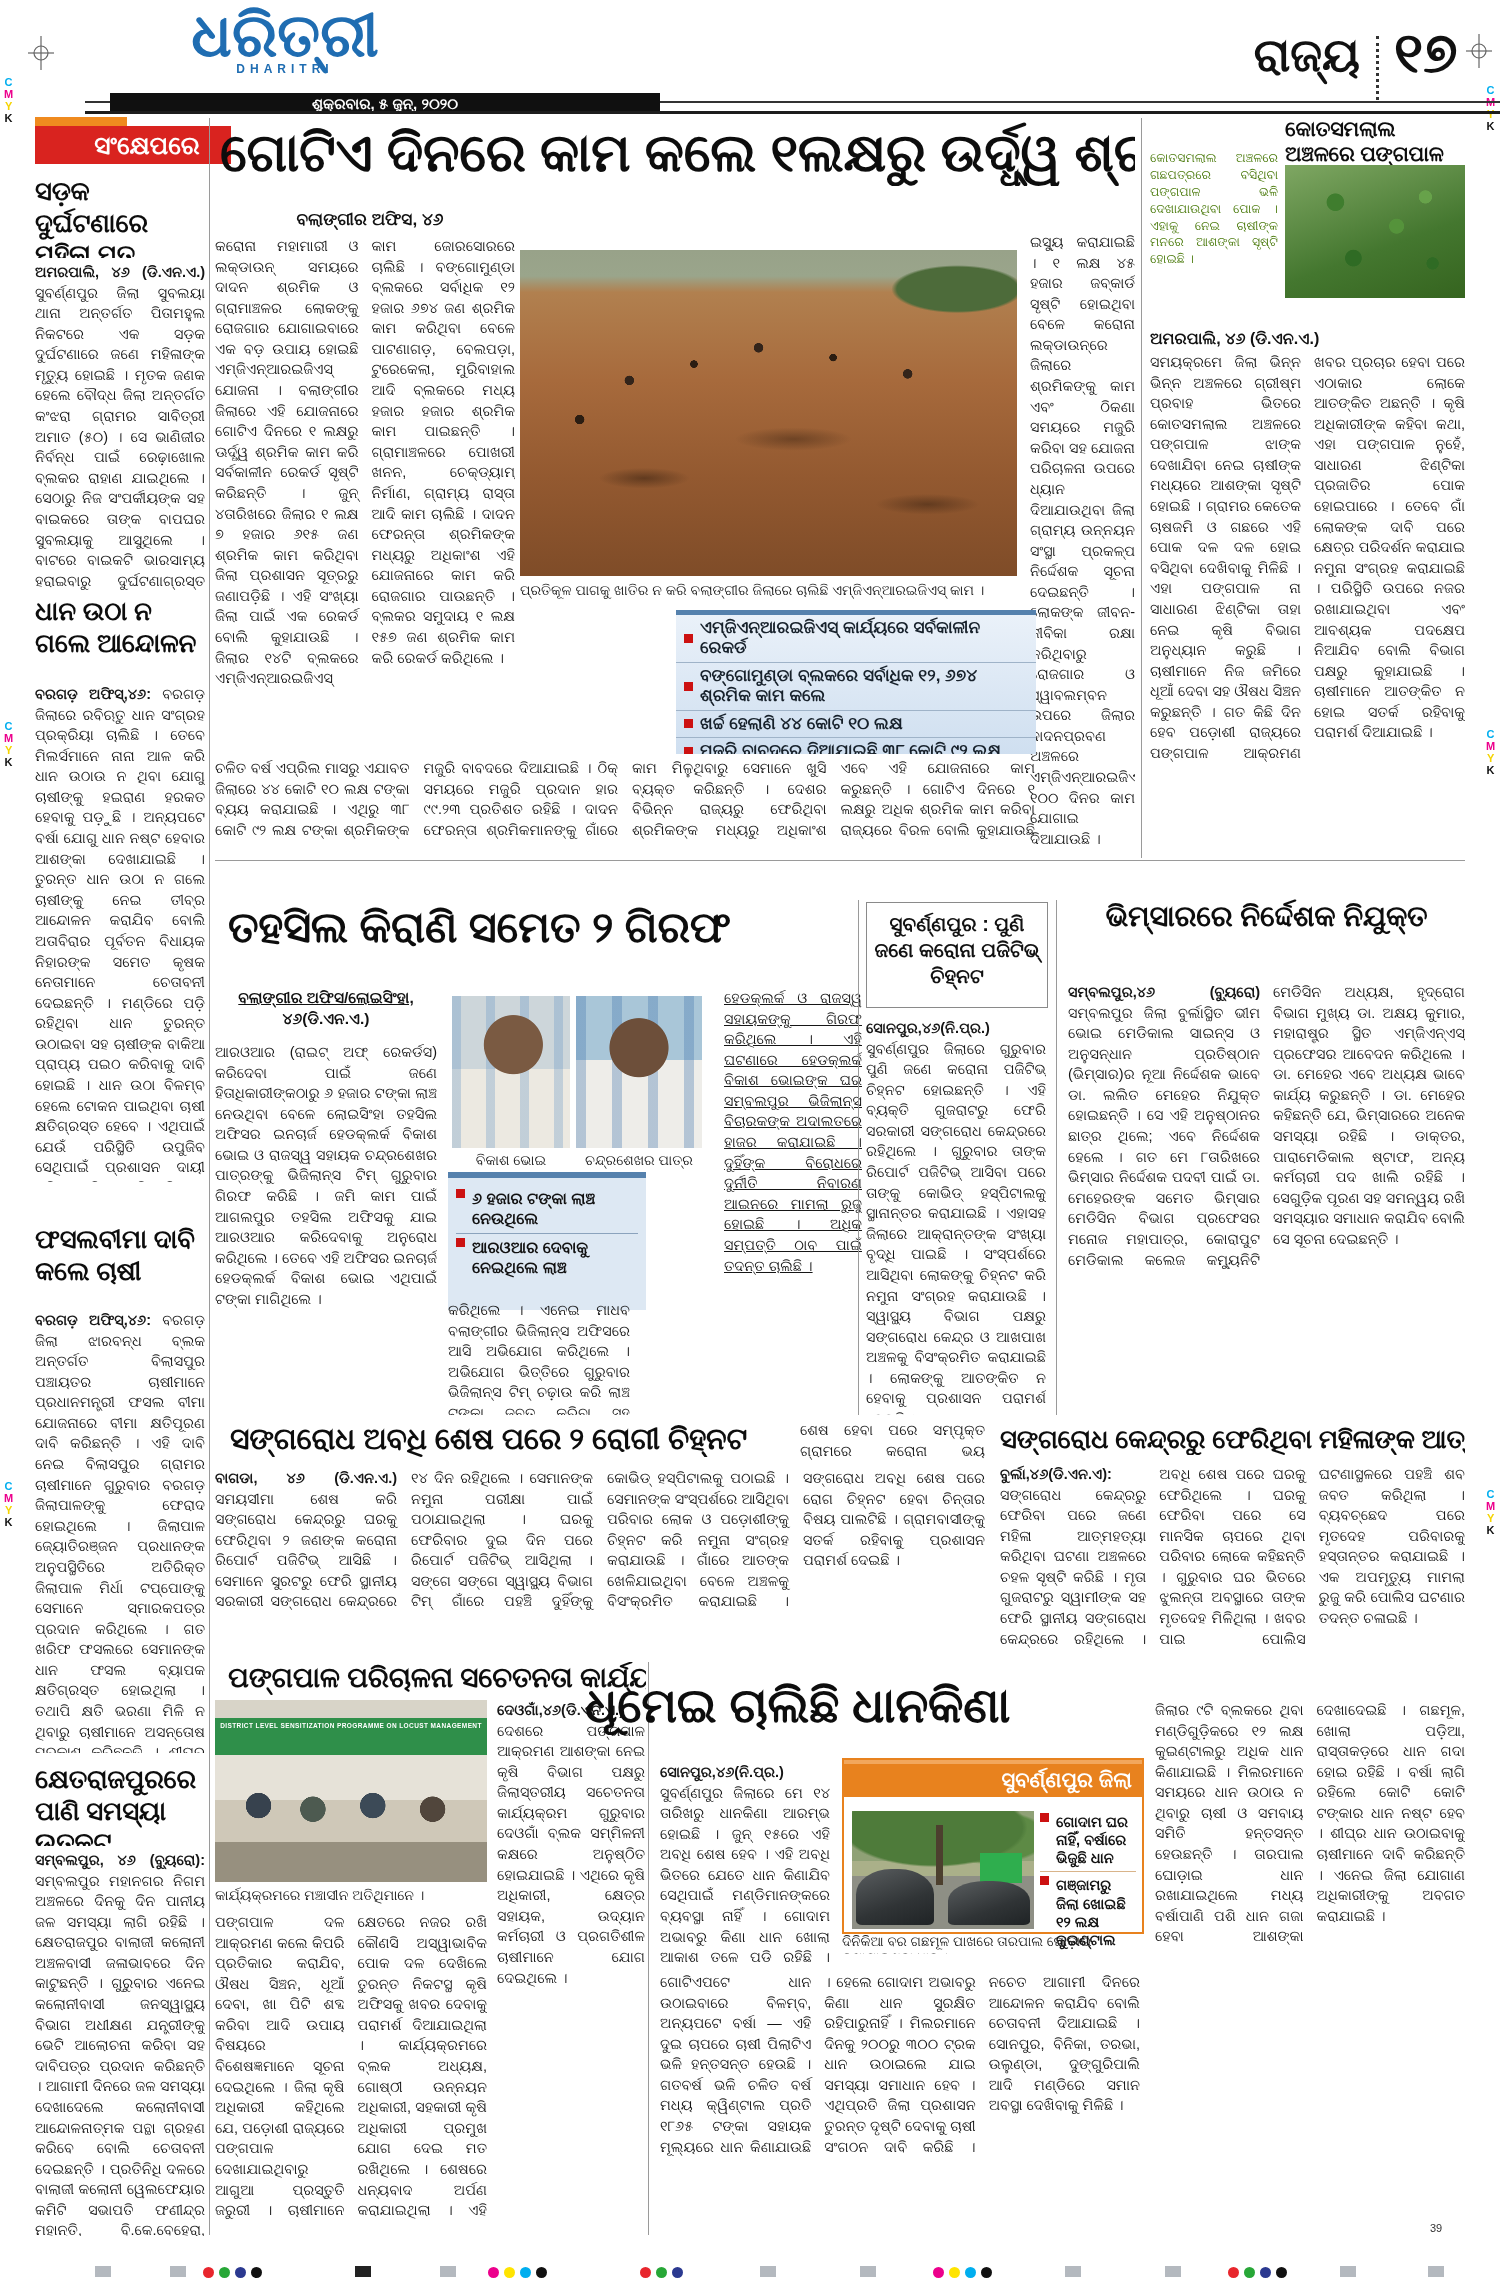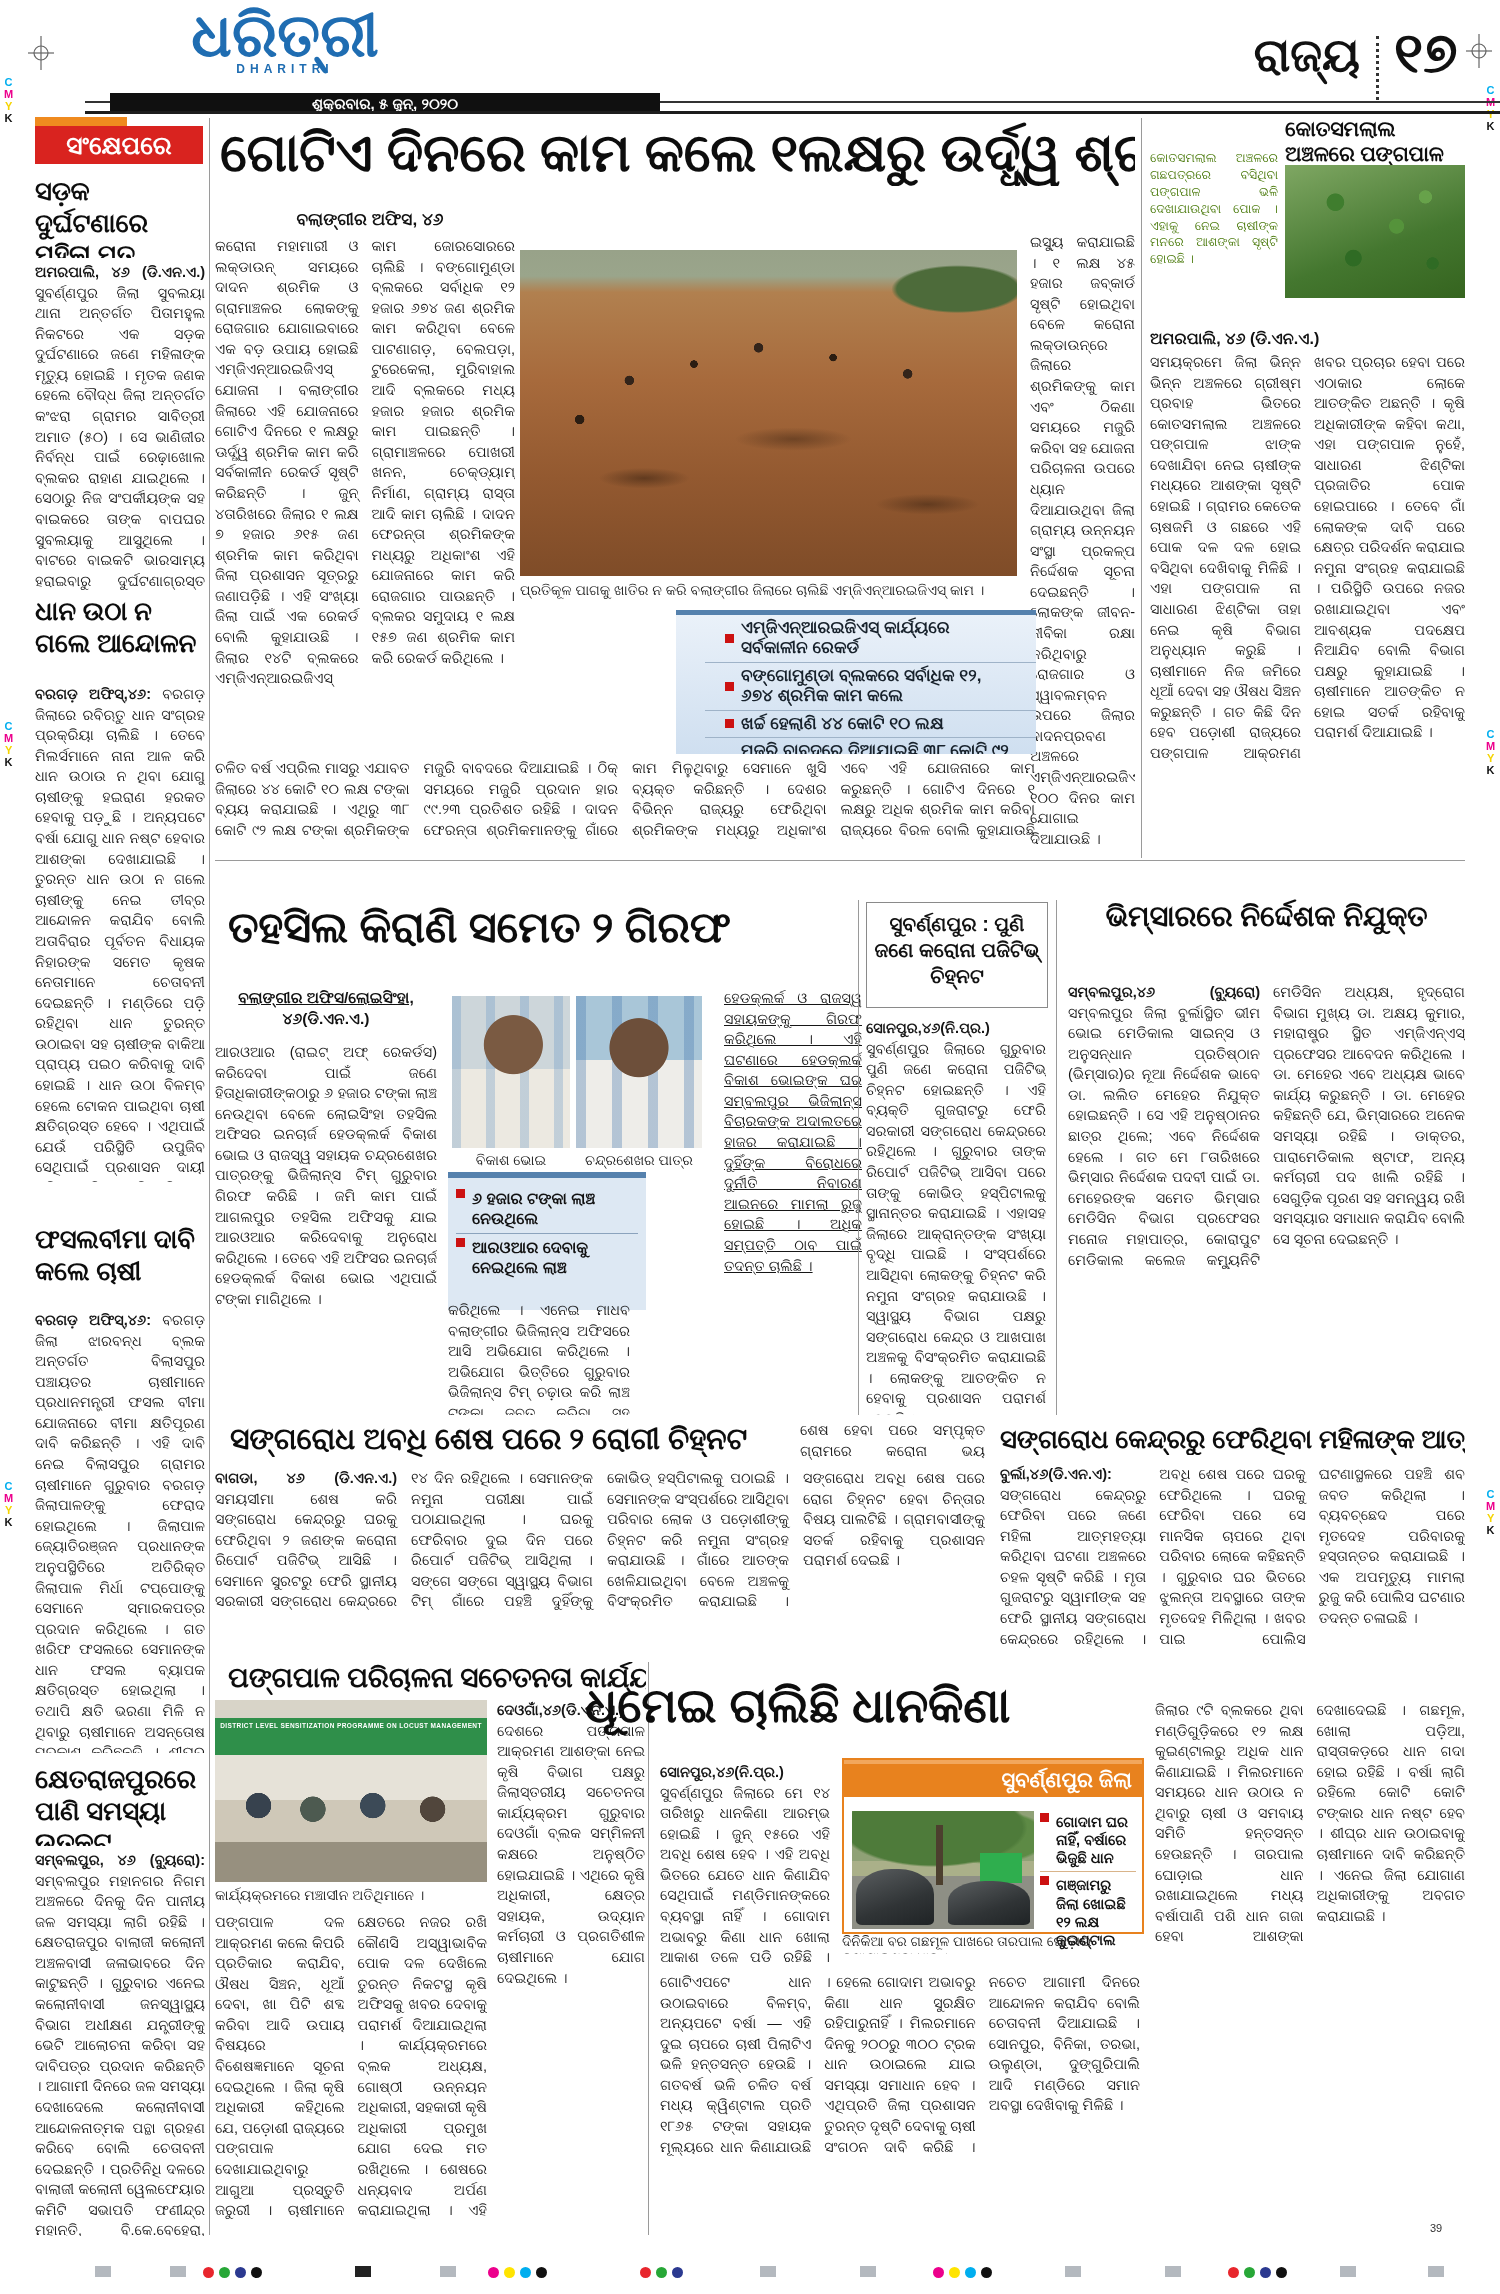--- a/index.html
+++ b/index.html
@@ -18,26 +18,26 @@
   .hairline-h{background:#9a9a9a;height:1px;}
   .caption{font-size:14px;line-height:1.3;color:#1a1a1a;}
   
   .logo-odia{font-size:60px;font-weight:700;color:#1f6db2;line-height:1.0;text-align:center;}
   .logo-sub{font-size:12px;font-weight:700;letter-spacing:5px;color:#1f6db2;text-align:center;margin-top:-4px;}
   .datebar{background:#101010;color:#fff;font-weight:700;font-size:15px;text-align:center;line-height:21px;}
   .sectiontitle{font-size:46px;font-weight:700;text-align:right;}
   .pageno-odia{font-size:56px;font-weight:700;}
   .dotsep{border-left:3px dotted #333;}
   
-  .brieflabel{background:#d9231f;color:#fff;font-weight:700;font-size:25px;text-align:center;line-height:38px;}
+  .brieflabel{background:#d9231f;color:#fff;font-weight:700;font-size:25px;text-align:center;line-height:38px;padding-left:28px;}
   .briefstripe{background:#ef8a1f;}
   .briefhead{font-size:26px;font-weight:700;line-height:1.22;color:#0d0d0d;}
   
   .infobox{background:linear-gradient(180deg,#eaf1f9,#cfdff0);border-top:5px solid #5581ad;}
-  .infobox .row{display:flex;align-items:center;padding:3px 20px;border-bottom:1px solid #9fb3c8;margin-left:29px;}
+  .infobox .row{display:flex;align-items:center;padding:3px 8px;border-bottom:1px solid #9fb3c8;}
   .infobox .row:last-child{border-bottom:none;}
   .sqbull{display:inline-block;width:9px;height:9px;background:#cc1111;margin-right:7px;flex:0 0 9px;}
   .ibtext{font-size:17px;font-weight:700;color:#17212b;line-height:1.2;}
   .bluebox{background:#dde8f3;border-top:6px solid #5581ad;padding:7px 8px;}
   .bluebox .bitem{display:flex;font-size:16px;font-weight:700;line-height:1.25;padding:4px 0;}
   .bluebox .bitem + .bitem{border-top:1px solid #8ba3bd;}
   .boxedhead{border:1.5px solid #8a8a8a;background:#fff;font-weight:700;font-size:20px;
              line-height:1.3;text-align:center;padding:8px 6px;}
   
   .obox{border:2px solid #e8821e;background:#fff;}

